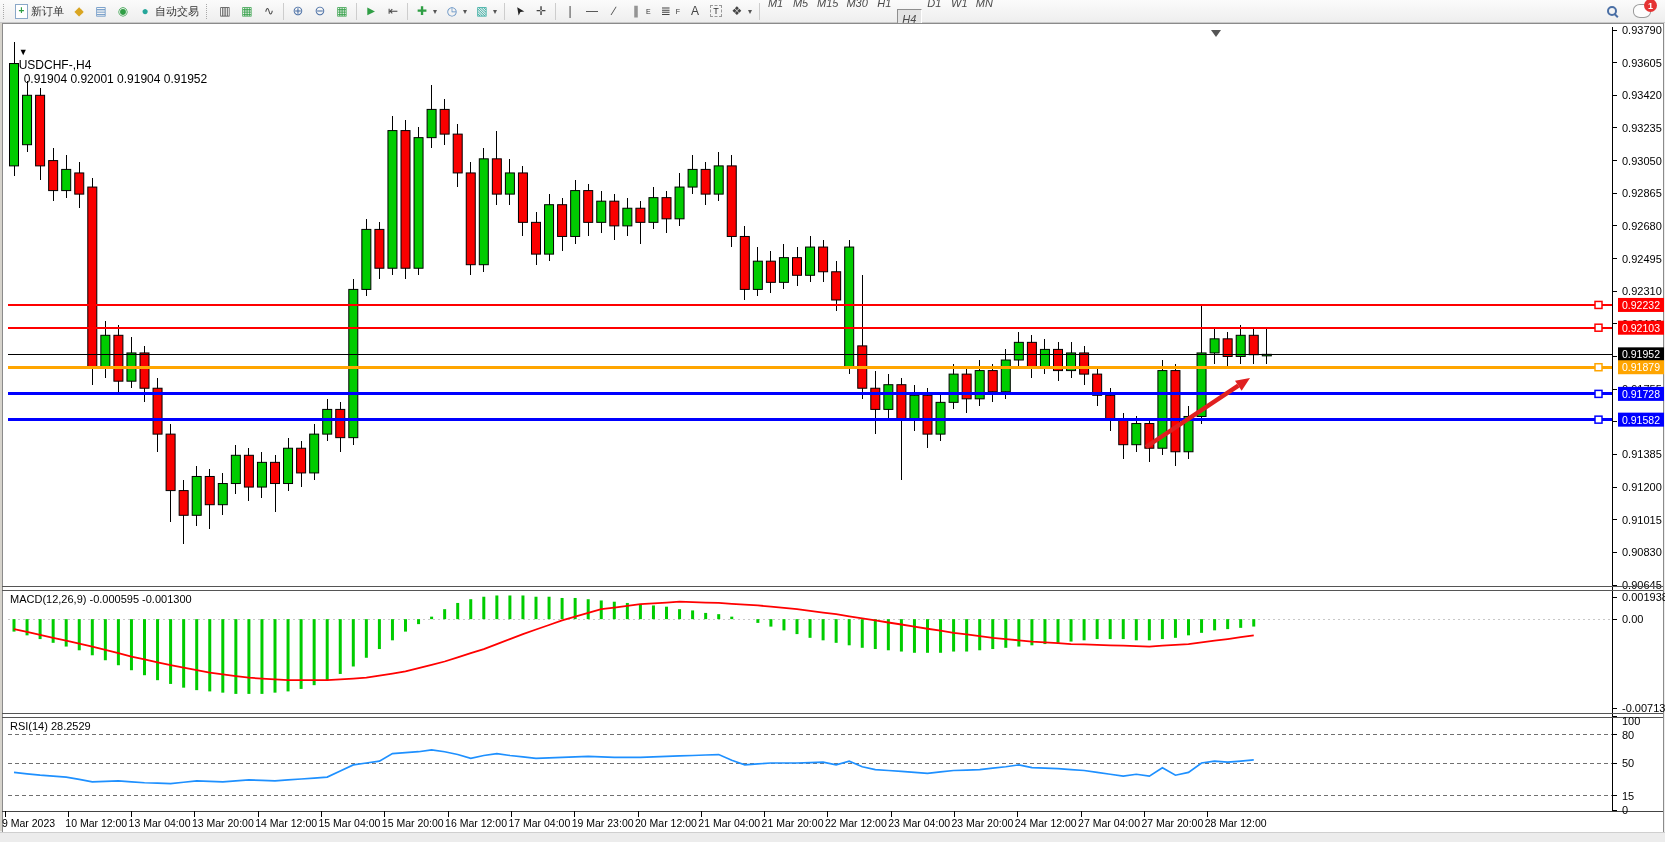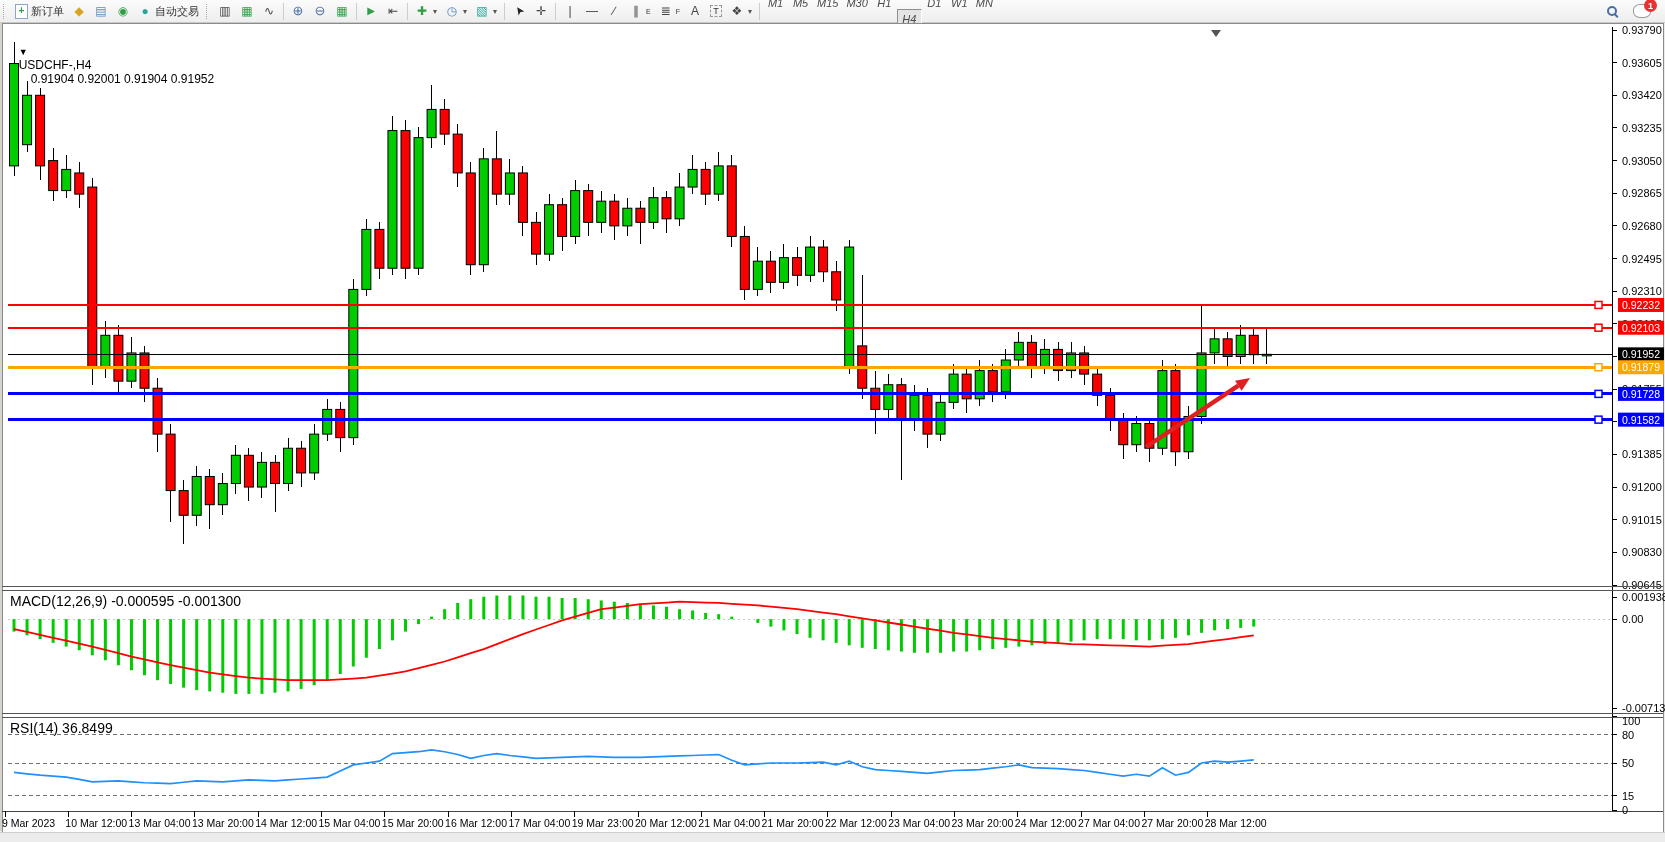--- a/index.html
+++ b/index.html
@@ -34,21 +34,21 @@
     background:#4a6fa5;transform:rotate(45deg);transform-origin:0 0;}
   .chat-ic{position:relative;width:16px;height:12px;border:1px solid #9a9a9a;
     border-radius:7px/6px;background:#fdfdfd;margin-right:10px;}
   .badge{position:absolute;top:-6px;right:-7px;width:13px;height:13px;border-radius:50%;
     background:#e53333;color:#fff;font-size:9px;font-weight:bold;
     display:flex;align-items:center;justify-content:center;}
   
   .chart-window{position:absolute;left:2px;top:23px;width:1660px;height:808px;
     background:#fff;border:1px solid #8b8b8b;}
   .left-edge{position:absolute;left:0;top:23px;width:2px;height:808px;background:#d6d3cc;}
-  .overlay-label{position:absolute;font-size:14px;color:#000;white-space:pre;z-index:5;}
+  .overlay-label{position:absolute;font-size:11px;color:#000;white-space:pre;z-index:5;}
   #chart-svg{position:absolute;left:0;top:0;width:1665px;height:842px;z-index:3;}
   .statusbar{position:absolute;left:0;top:832px;width:1665px;height:10px;
     background:#ececec;border-top:1px solid #cfcfcf;}
 </style>
 </head>
 <body>
 
 <div class="toolbar">
   <span class="grip"></span>
   <button class="tb-btn">
@@ -165,24 +165,24 @@
     </span>
   </button>
 </div>
 
 <div class="left-edge"></div>
 <div class="chart-window"></div>
 
 <div class="overlay-label" style="left:12px;top:30px;font-size:12px">
   <span style="font-size:9px">▼</span>
   <span>USDCHF-,H4</span>
-  <span style="margin-left:12px">0.91904 0.92001 0.91904 0.91952</span>
+  <span style="margin-left:5px">0.91904 0.92001 0.91904 0.91952</span>
 </div>
 <div class="overlay-label" style="left:10px;top:593px">MACD(12,26,9) -0.000595 -0.001300</div>
-<div class="overlay-label" style="left:10px;top:720px">RSI(14) 36.8499</div>
+<div class="overlay-label" style="left:10px;top:720px">RSI(14) 28.2529</div>
 
 <svg id="chart-svg">
     <line x1="14" y1="42.35294117646924" x2="14" y2="176.47058823529375" stroke="#000000" stroke-width="1" shape-rendering="crispEdges"></line>
     <rect x="9.5" y="63.52941176470417" width="9" height="102.35294117647112" fill="#00CC00" stroke="#000" stroke-width="1"></rect>
     <line x1="27.05" y1="81.17647058823361" x2="27.05" y2="151.76470588235136" stroke="#000000" stroke-width="1" shape-rendering="crispEdges"></line>
     <rect x="22.55" y="95.29411764705756" width="9" height="49.4117647058828" fill="#00CC00" stroke="#000" stroke-width="1"></rect>
     <line x1="40.1" y1="88.23529411764656" x2="40.1" y2="179.99999999999926" stroke="#000000" stroke-width="1" shape-rendering="crispEdges"></line>
     <rect x="35.6" y="95.29411764705756" width="9" height="70.58823529411774" fill="#FA0000" stroke="#000" stroke-width="1"></rect>
     <line x1="53.150000000000006" y1="148.23529411764588" x2="53.150000000000006" y2="201.1764705882342" stroke="#000000" stroke-width="1" shape-rendering="crispEdges"></line>
     <rect x="48.650000000000006" y="160.58823529411706" width="9" height="30.000000000000654" fill="#FA0000" stroke="#000" stroke-width="1"></rect>

